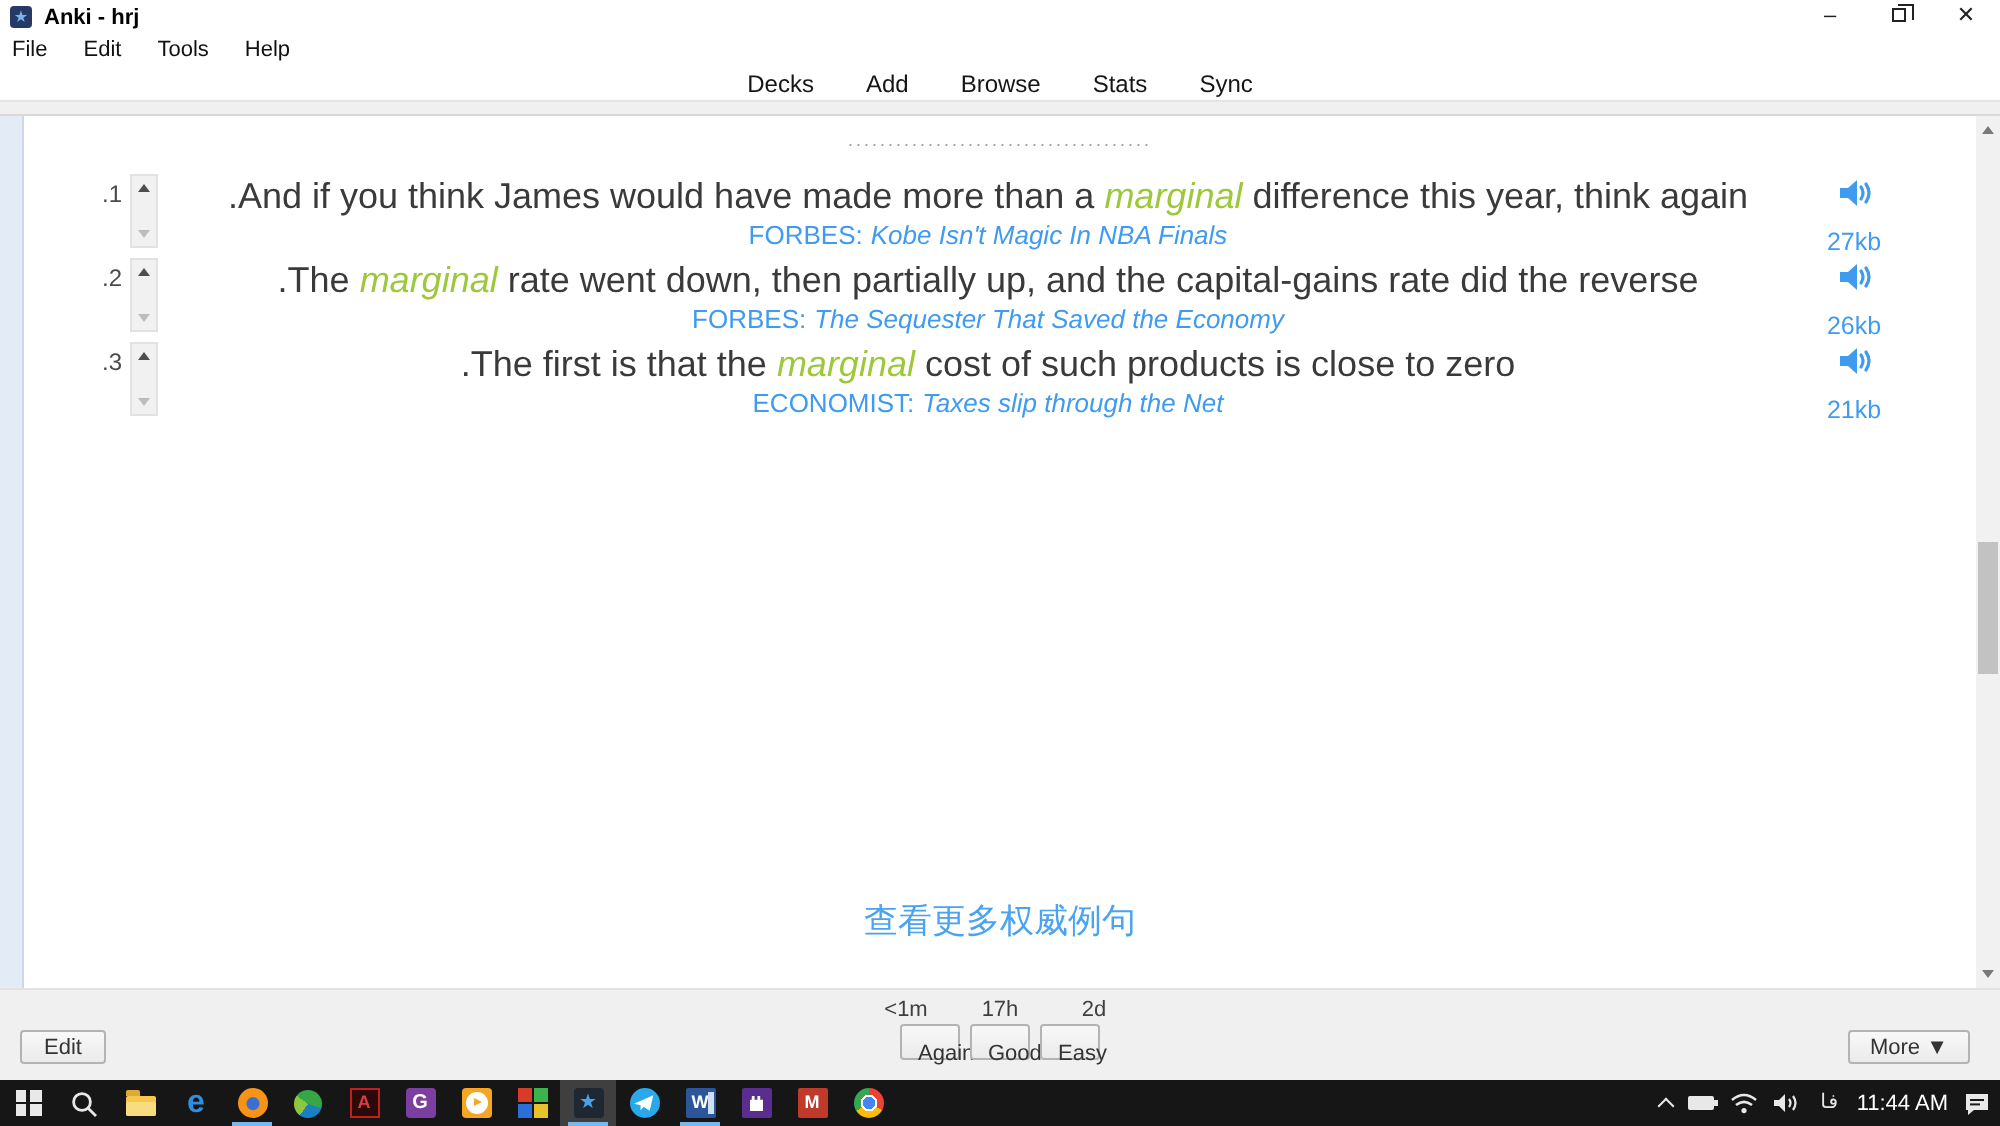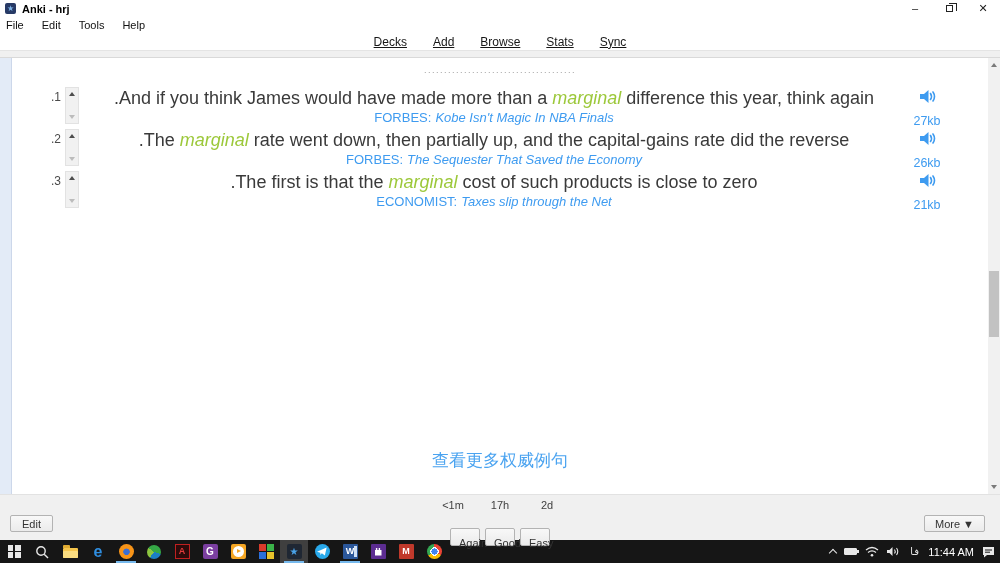--- a/index.html
+++ b/index.html
@@ -17,21 +17,21 @@
   .restore-glyph { display:inline-block; width:7px; height:7px; border:1px solid #222; position:relative; margin-top:4px; background:#fff; }
   .restore-glyph::before { content:""; position:absolute; left:2px; top:-3px; width:7px; height:7px; border:1px solid #222; border-left:none; border-bottom:none; }
 
   
   .menubar { height:16px; background:#fff; display:flex; align-items:center; padding-left:6px; }
   .menu-item { font-size:11px; color:#111; padding:0 10px 0 0; margin-right:8px; }
 
   
   .toolbar { height:18px; background:#fff; display:flex; justify-content:center; align-items:center;
              gap:26px; border-bottom:1px solid #e4e4e4; }
-  .tool-link { font-size:12px; color:#161616;text-decoration:underline; }
+  .tool-link { font-size:12px; color:#161616; }
   .topstrip { height:6px; background:#f0f0f0; }
 
   
   .main { flex:1; display:flex; border-top:1px solid #d9d9d9; min-height:0; }
   .gutter { width:12px; background:#e3ebf7; border-right:1px solid #ccd7ea; }
   .card { flex:1; background:#fff; display:flex; flex-direction:column; color:#3c3c3c; }
   .divider { text-align:center; color:#9a9a9a; font-size:9px; letter-spacing:1.5px; margin-top:6px; line-height:12px; }
   .items { margin-top:11px; }
   .item { display:flex; height:42px; }
   .item-left { width:86px; display:flex; align-items:flex-start; padding-left:34px; }
@@ -59,21 +59,21 @@
   .sb-track { flex:1; position:relative; }
   .sb-thumb { position:absolute; top:199px; left:1px; width:10px; height:66px; background:#c2c2c2; }
 
   
   .answerbar { height:46px; background:#f0f0f0; position:relative; border-top:1px solid #e2e2e2; }
   .btn { font-family:inherit; font-size:11px; color:#333; height:17px;
          background:linear-gradient(#f8f8f8,#ebebeb); border:1px solid #b3b3b3; border-radius:2px; padding:0 10px; }
   .edit-btn { position:absolute; left:10px; top:20px; min-width:43px; }
   .more-btn { position:absolute; right:15px; top:20px; min-width:45px; }
   .center-group { position:absolute; left:50%; transform:translateX(-50%); top:4px;
-                  display:flex; flex-direction:column; align-items:center;gap:16px; }
+                  display:flex; flex-direction:column; align-items:center; }
   .intervals { display:flex; gap:5px; }
   .interval { width:42px; text-align:center; font-size:11px; color:#3f3f3f; }
   .ease-row { display:flex; gap:5px; margin-top:1px; }
   .ease-row .btn { width:30px; padding:8px; }
 
   
   .taskbar { height:23px; background:#161616; display:flex; align-items:center; }
   .tb-cell { width:28px; height:23px; display:flex; align-items:center; justify-content:center; position:relative; flex:0 0 auto; }
   .tb-open::after { content:""; position:absolute; left:4px; right:4px; bottom:0; height:2px; background:#76b9ed; }
   .tb-active { background:#3f3f3f; }

